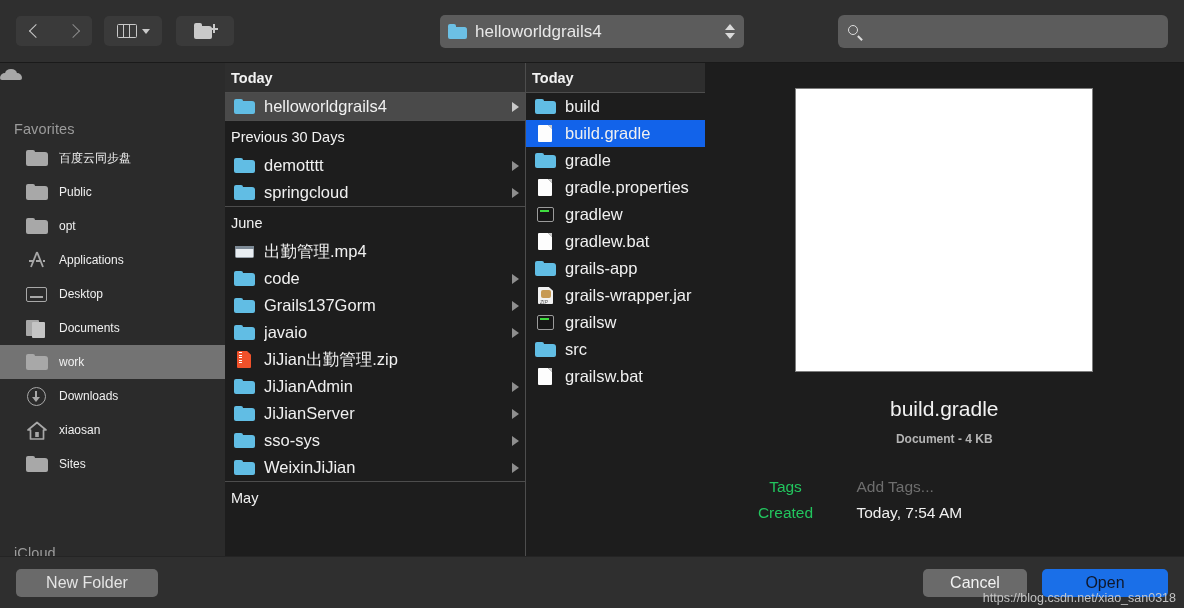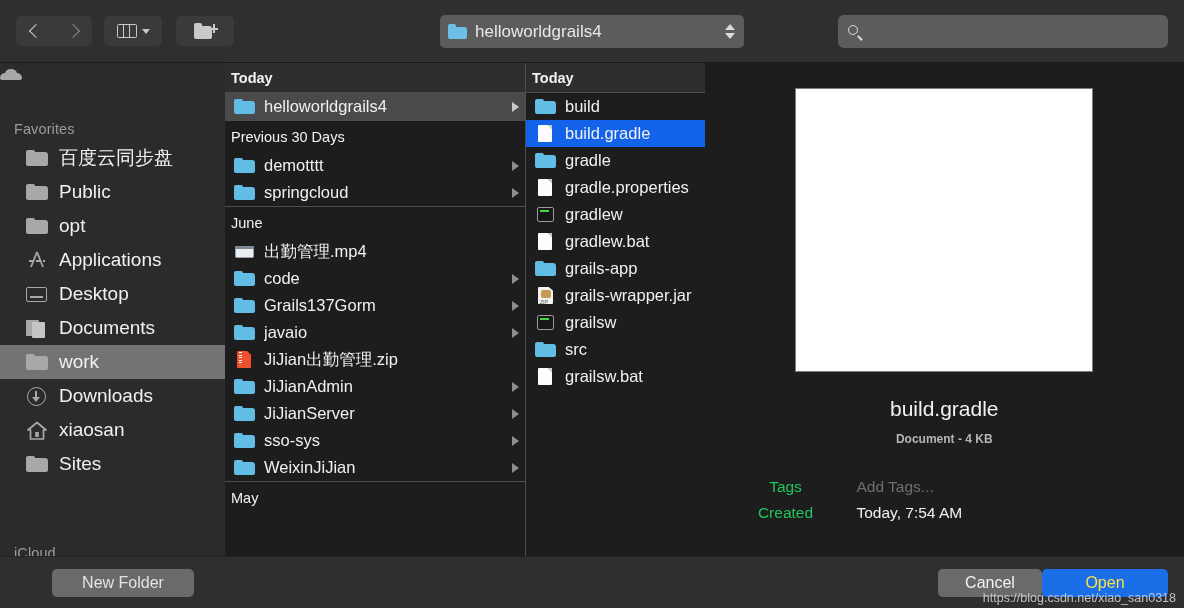--- a/index.html
+++ b/index.html
@@ -249,21 +249,21 @@
   .sb-item {
     height: 34px;
     display: flex;
     align-items: center;
     padding-left: 26px;
     cursor: default;
   }
   .sb-item.selected { background: #737373; }
   .sb-label {
     color: #f0f0f0;
-    font-size: 19px;
+    font-size: 12px;
     margin-left: 11px;
     white-space: nowrap;
   }
   .sb-icon {
     width: 22px; height: 18px;
     position: relative;
     flex-shrink: 0;
   }
   
   .ic-folder .fb {
@@ -575,35 +575,34 @@
     justify-content: center;
     cursor: default;
     height: 28px;
     padding: 0 18px;
     box-sizing: border-box;
   }
   #new-folder-button {
     background: #6a6a6a;
     color: #e4e4e4;
     min-width: 142px;
-    margin-left: 36px;
   }
   #footer-right {
     margin-left: auto;
     display: flex;
-    gap: 0;
+    gap: 15px;
   }
   #cancel-button {
     background: #6a6a6a;
     color: #f2f2f2;
     min-width: 104px;
   }
   #open-button {
     background: #1a6fe8;
-    color: #fde047;
+    color: #0f172a;
     min-width: 126px;
   }
   #watermark {
     position: absolute;
     right: 8px;
     bottom: 3px;
     color: #cfcfcf;
     font-size: 12.5px;
     opacity: 0.92;
     white-space: nowrap;

